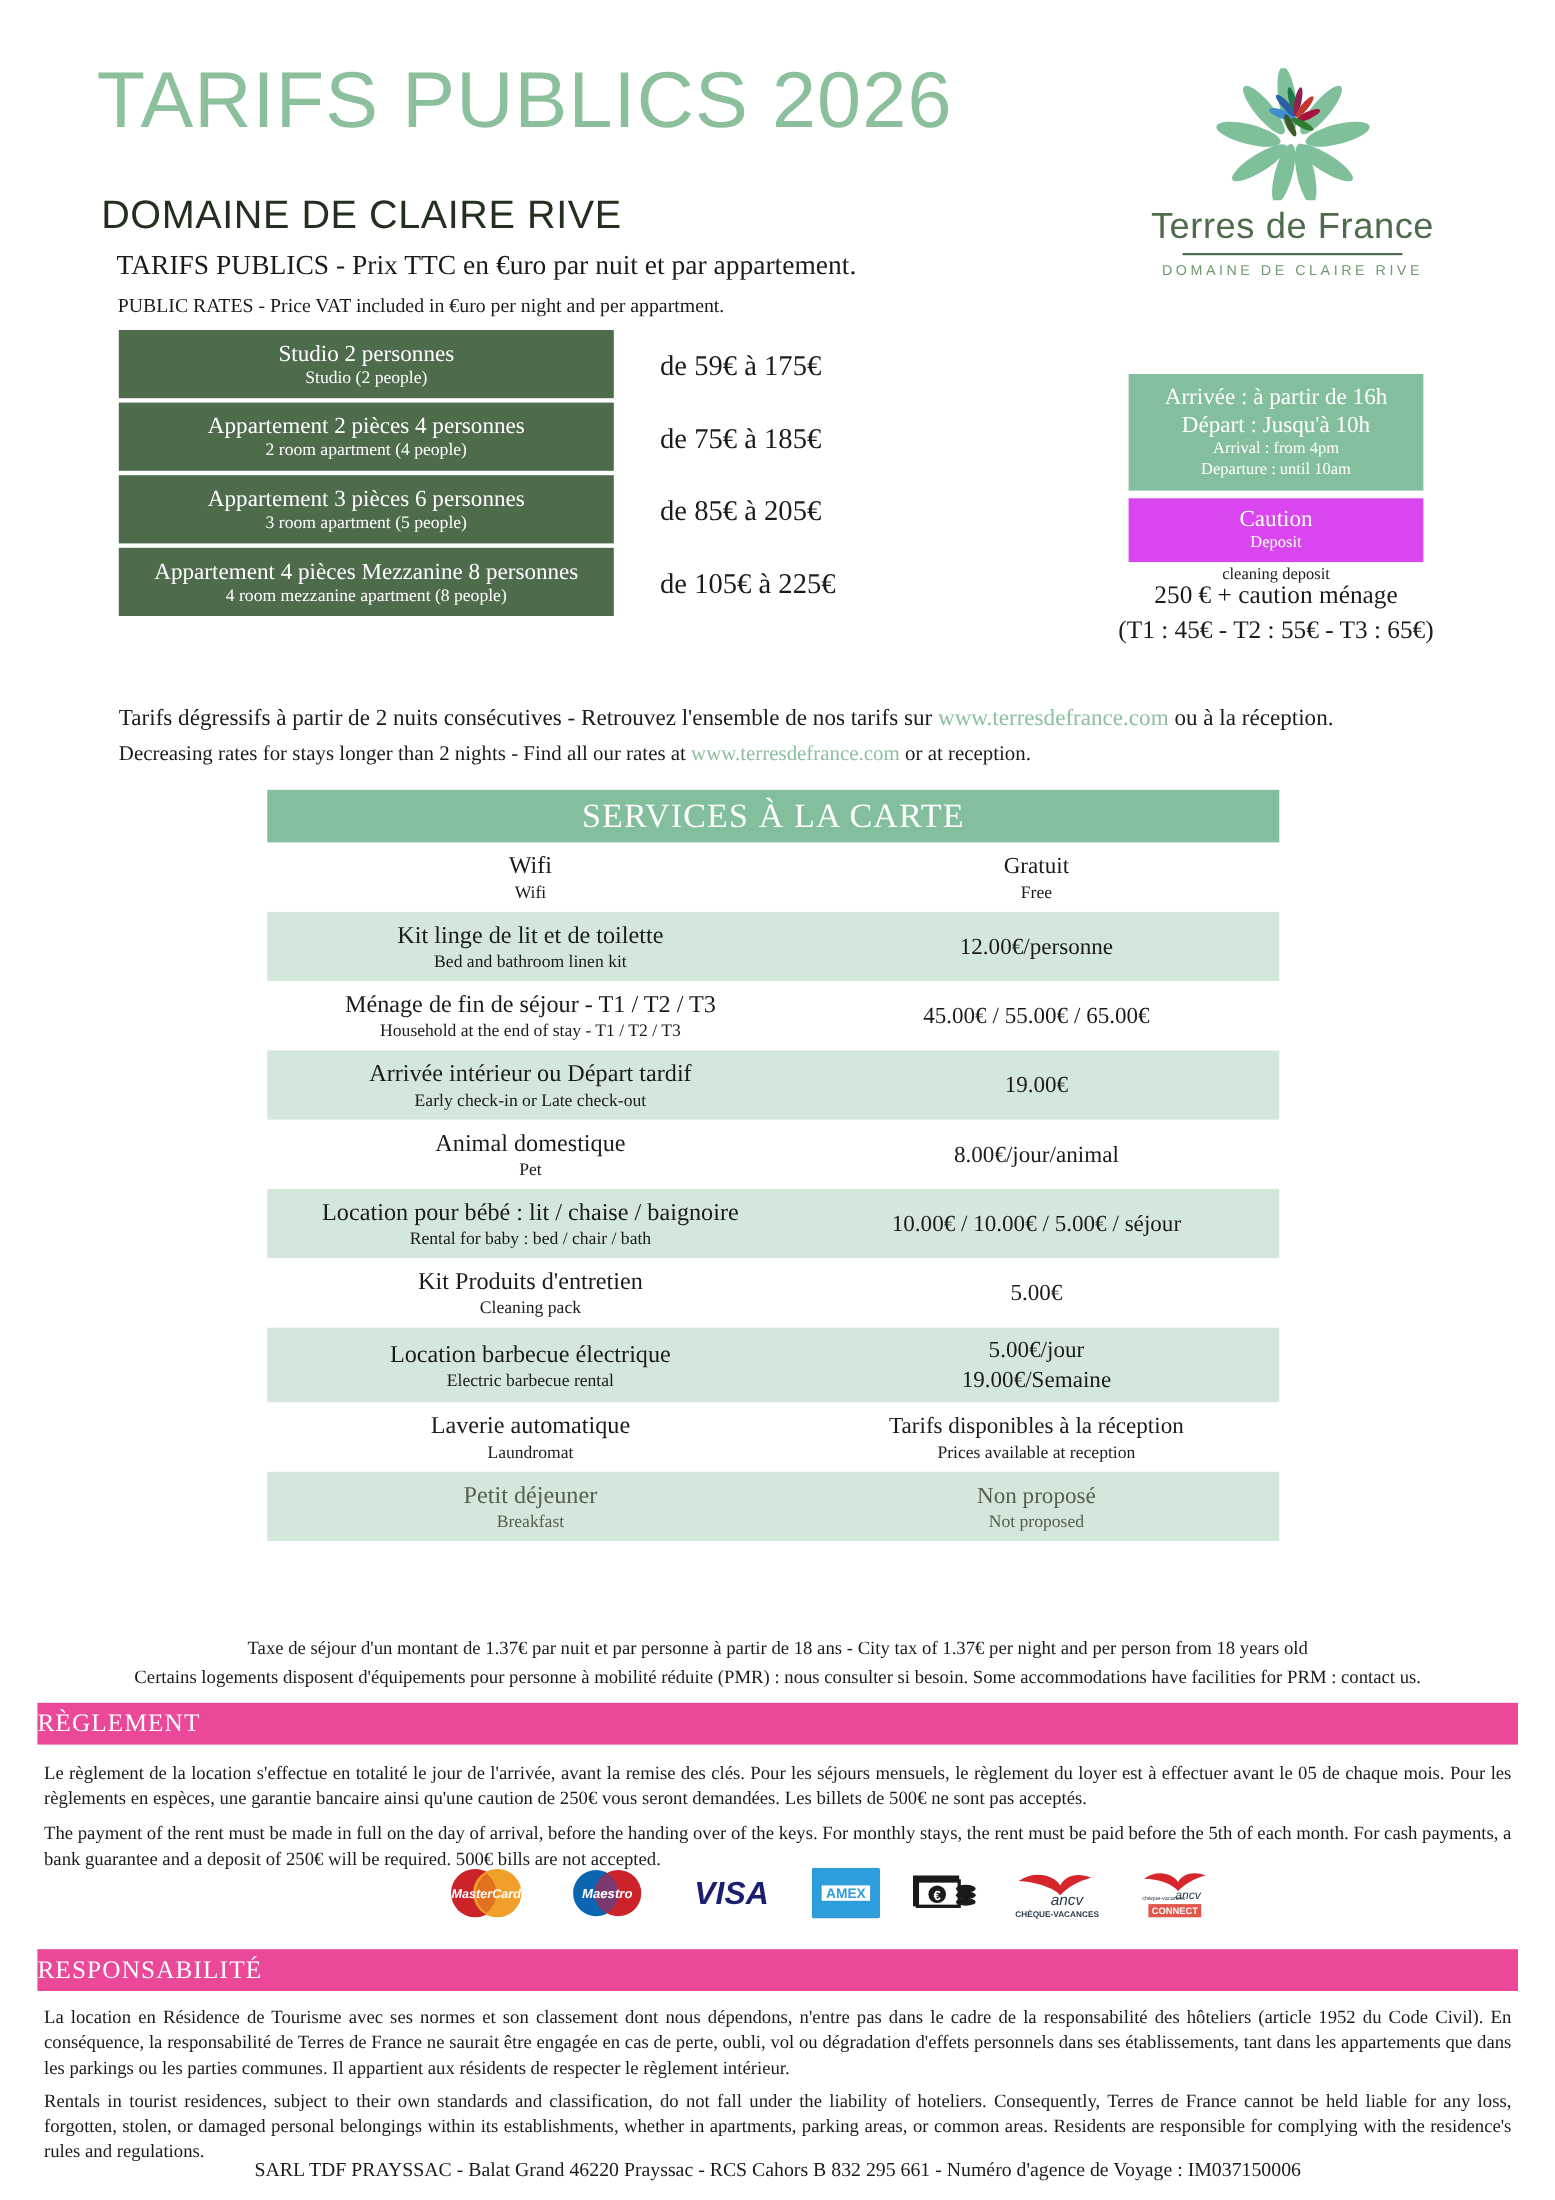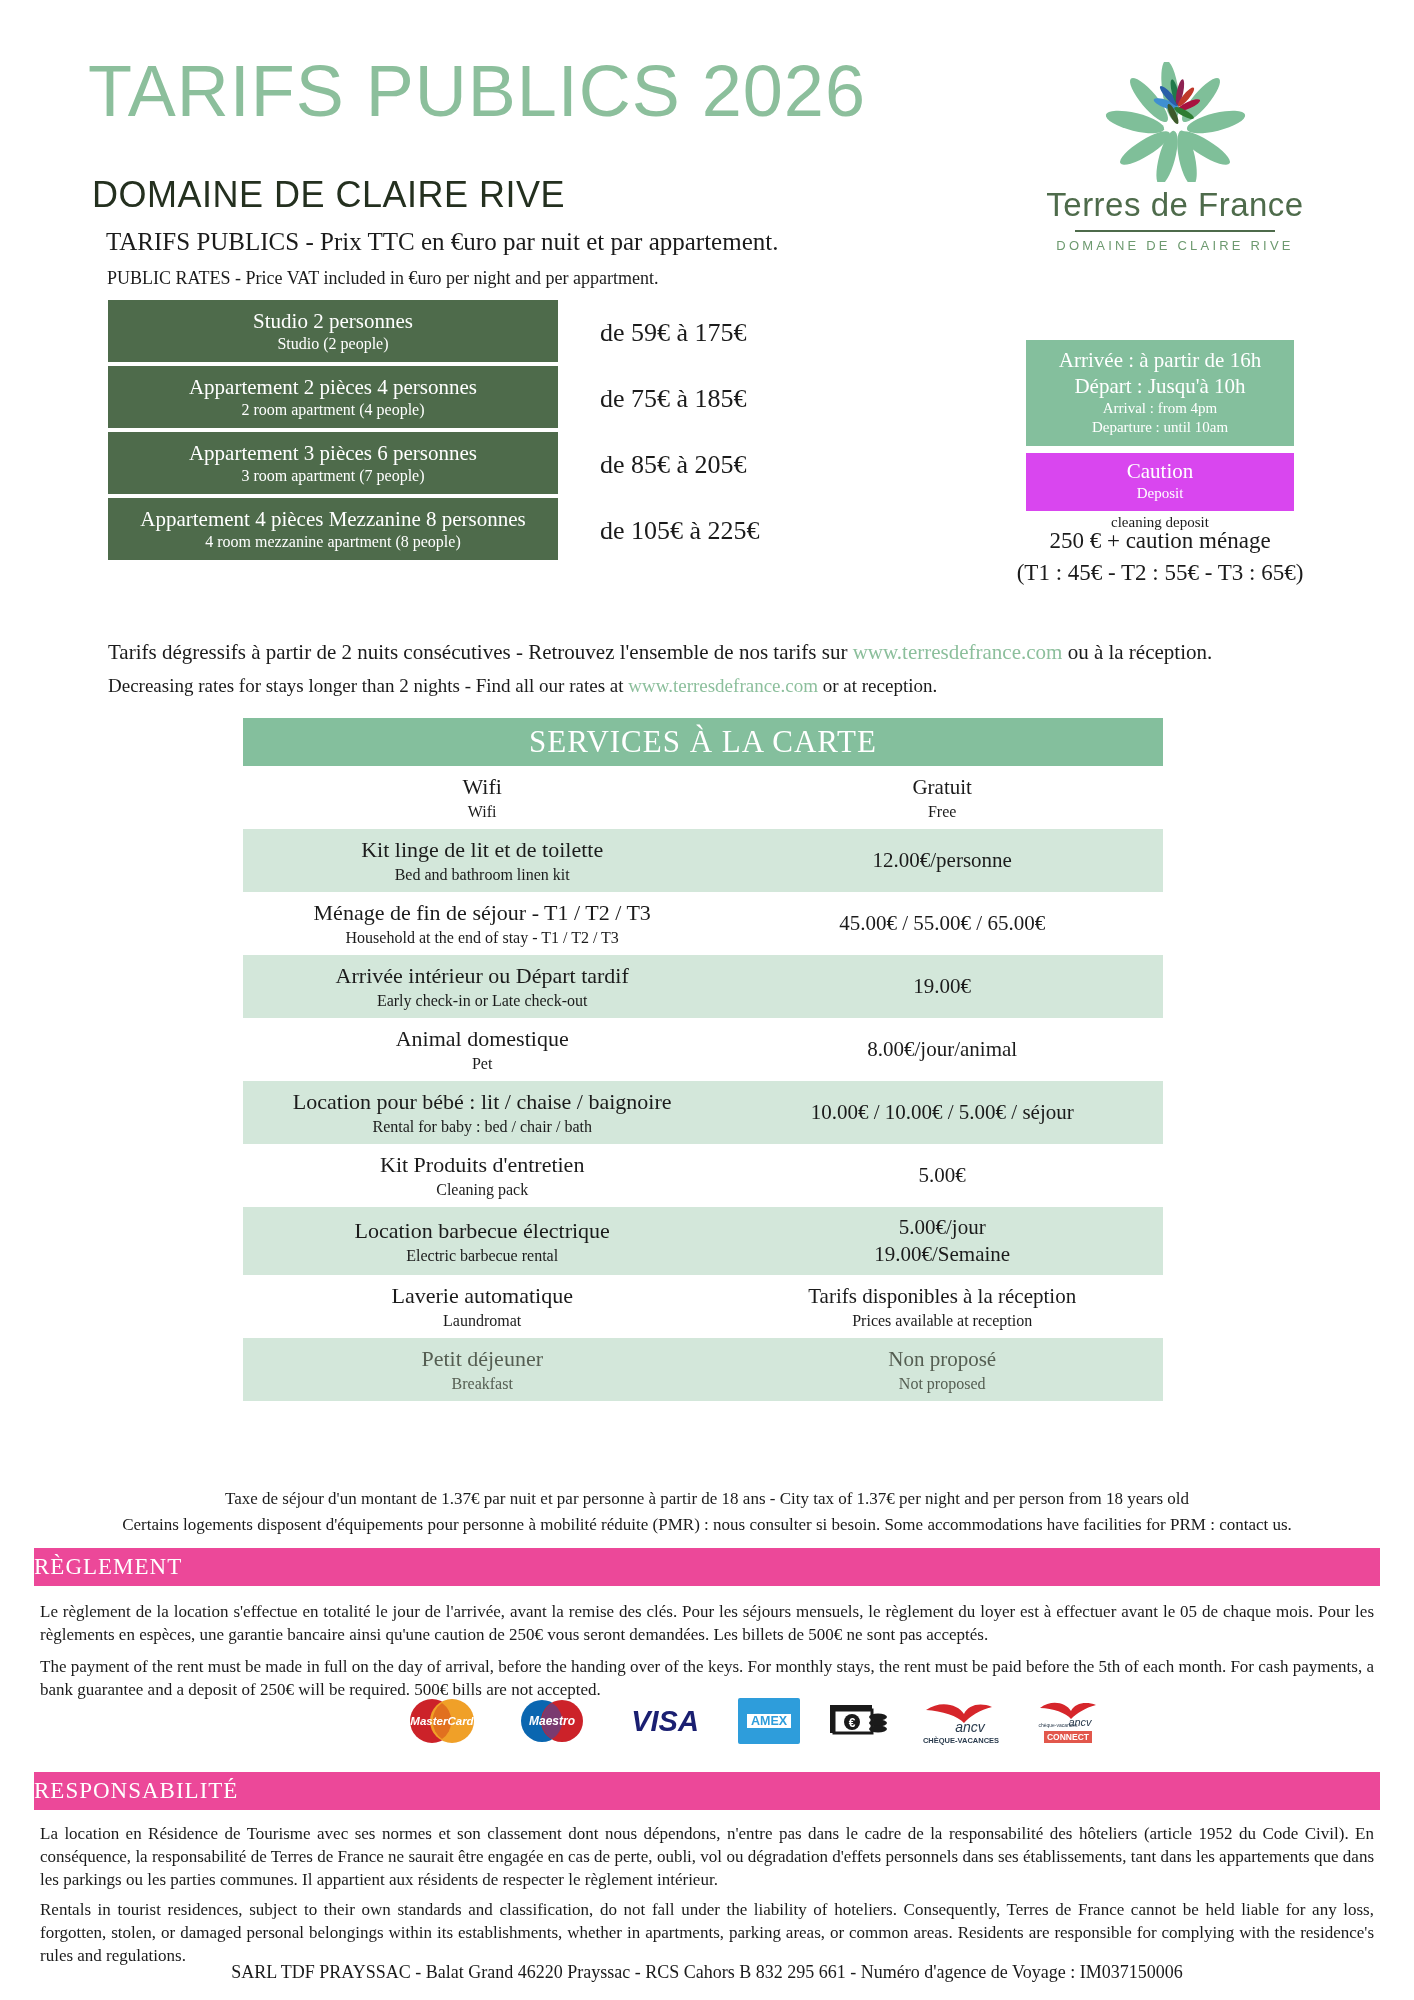--- a/index.html
+++ b/index.html
@@ -177,21 +177,21 @@
     <div class="pt-row pt-r0">
       <div class="fr">Studio 2 personnes</div>
       <div class="en">Studio (2 people)</div>
     </div>
     <div class="pt-row pt-r1">
       <div class="fr">Appartement 2 pièces 4 personnes</div>
       <div class="en">2 room apartment (4 people)</div>
     </div>
     <div class="pt-row pt-r2">
       <div class="fr">Appartement 3 pièces 6 personnes</div>
-      <div class="en">3 room apartment (7 people)</div>
+      <div class="en">3 room apartment (5 people)</div>
     </div>
     <div class="pt-row pt-r3">
       <div class="fr">Appartement 4 pièces Mezzanine 8 personnes</div>
       <div class="en">4 room mezzanine apartment (8 people)</div>
     </div>
   </div>
   <div class="pt-prices">
     <div class="pt-price">de 59€ à 175€</div>
     <div class="pt-price">de 75€ à 185€</div>
     <div class="pt-price">de 85€ à 205€</div>

